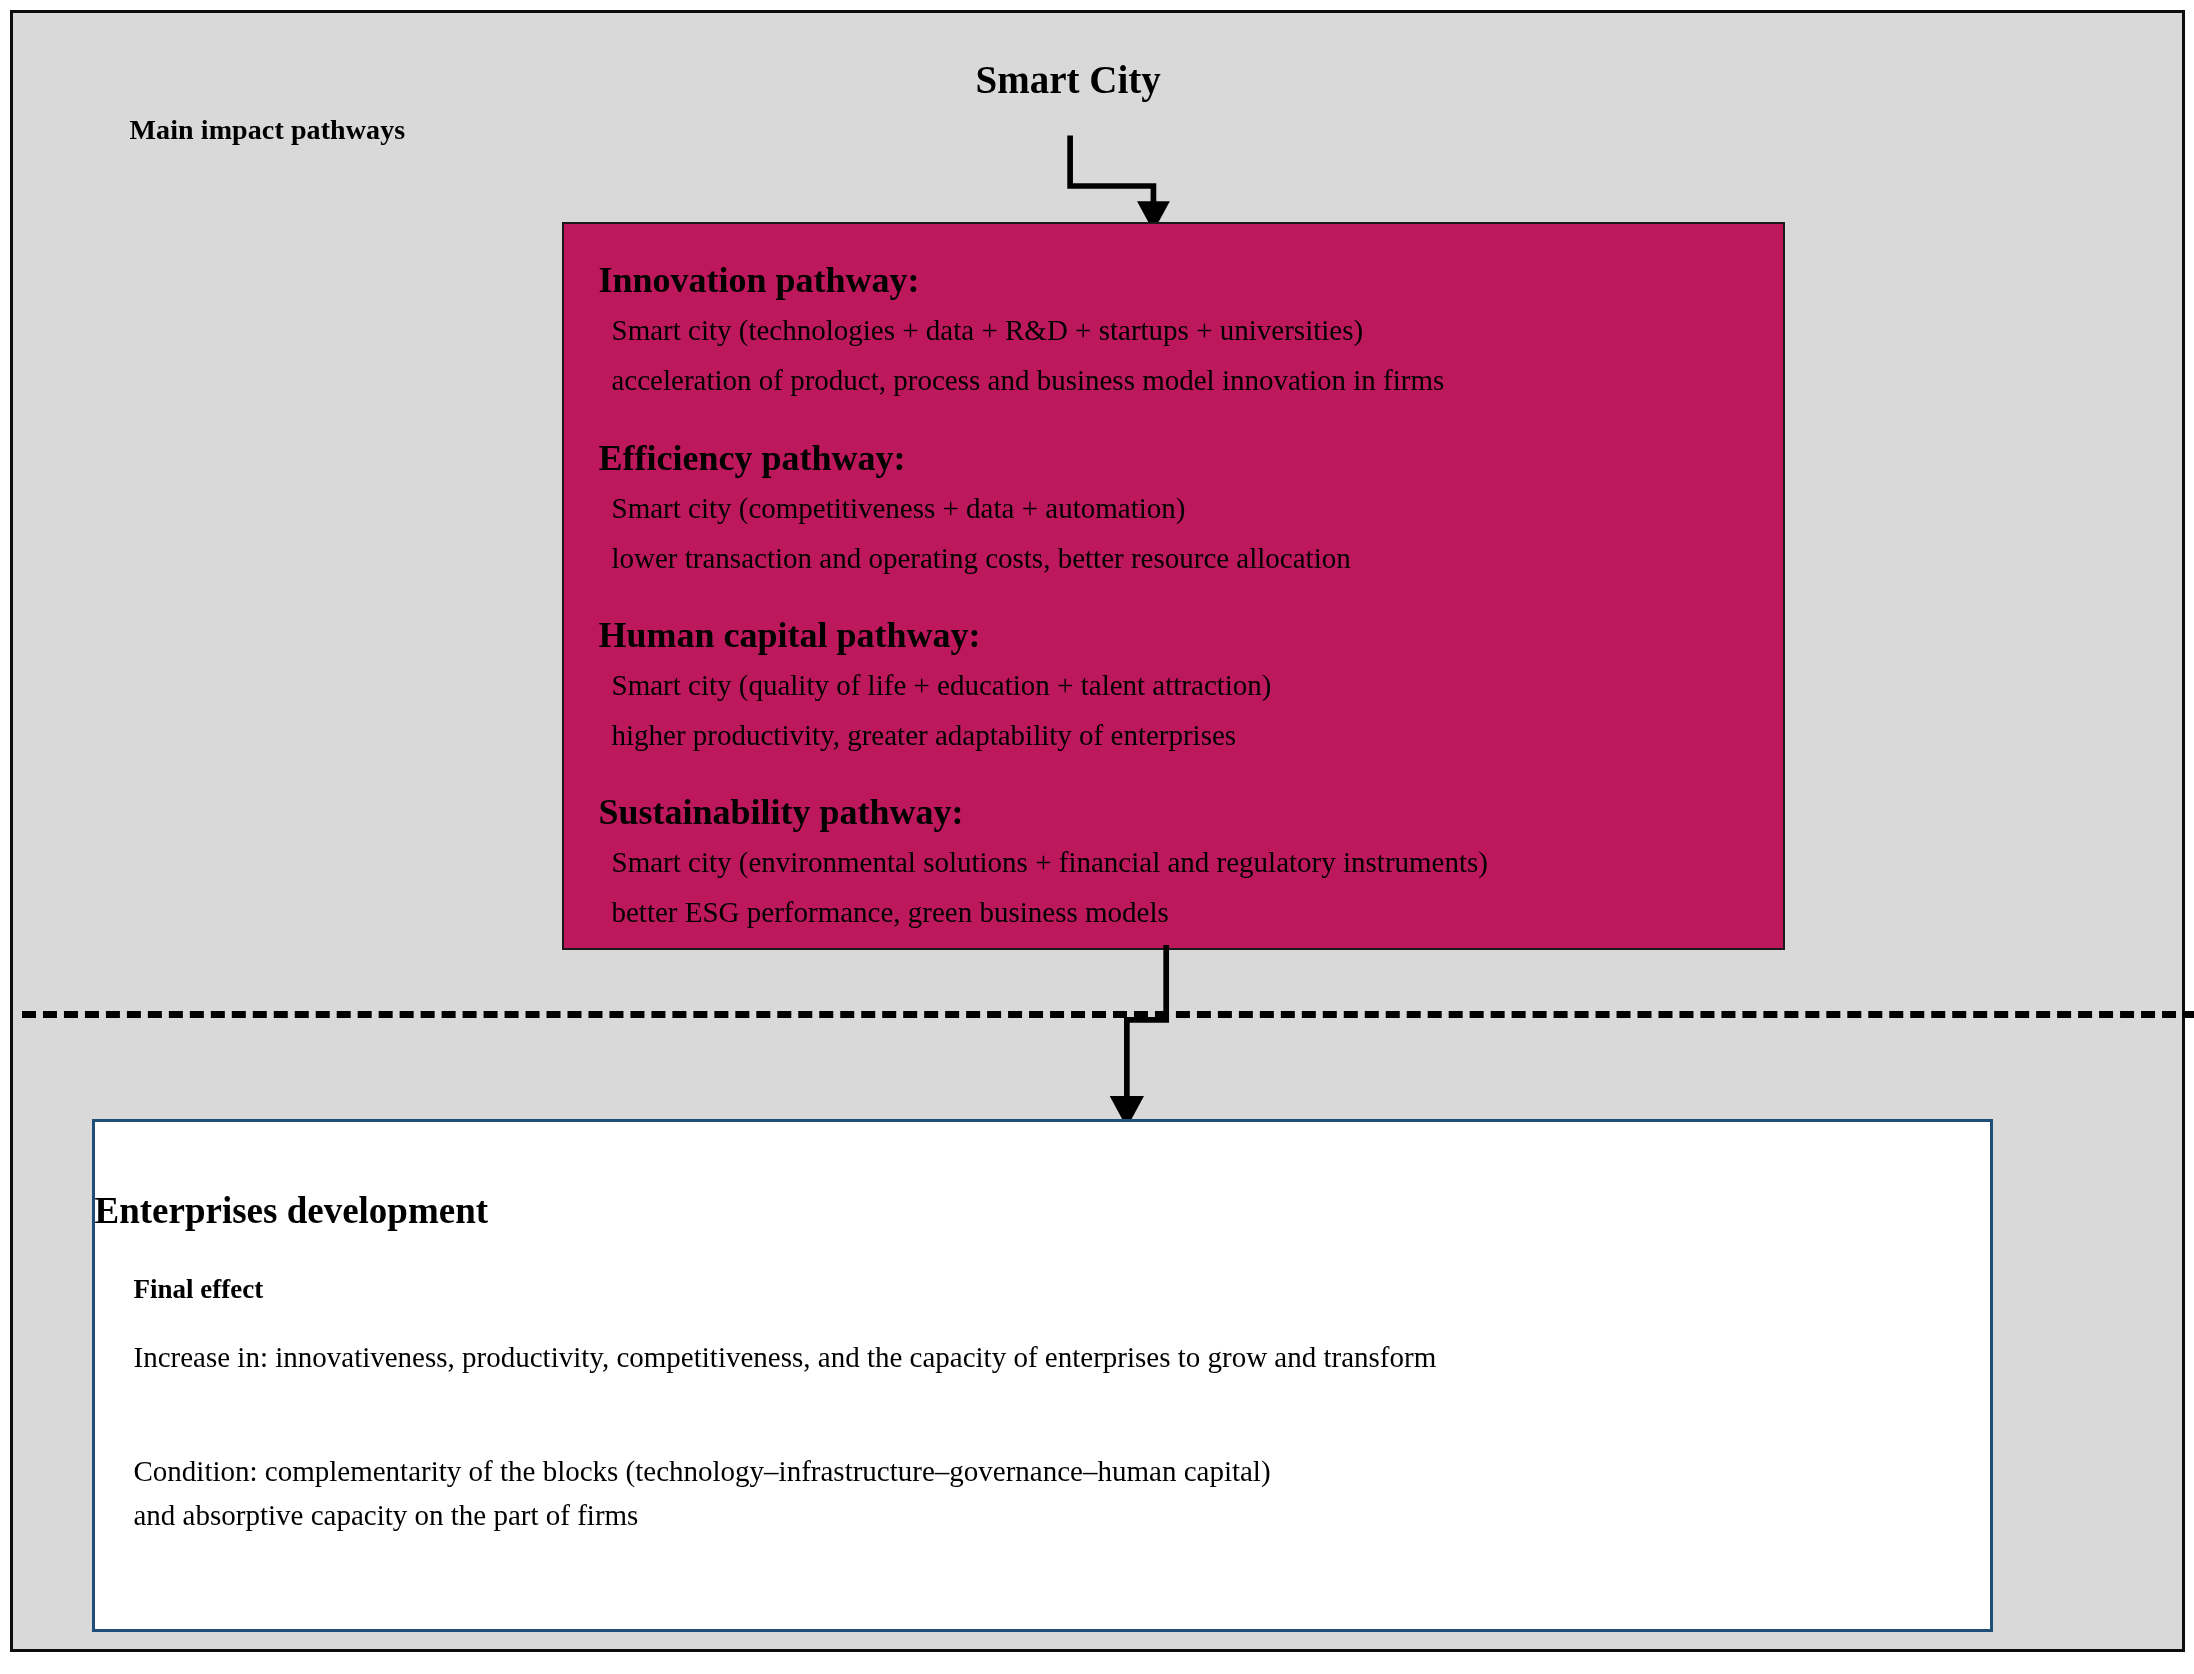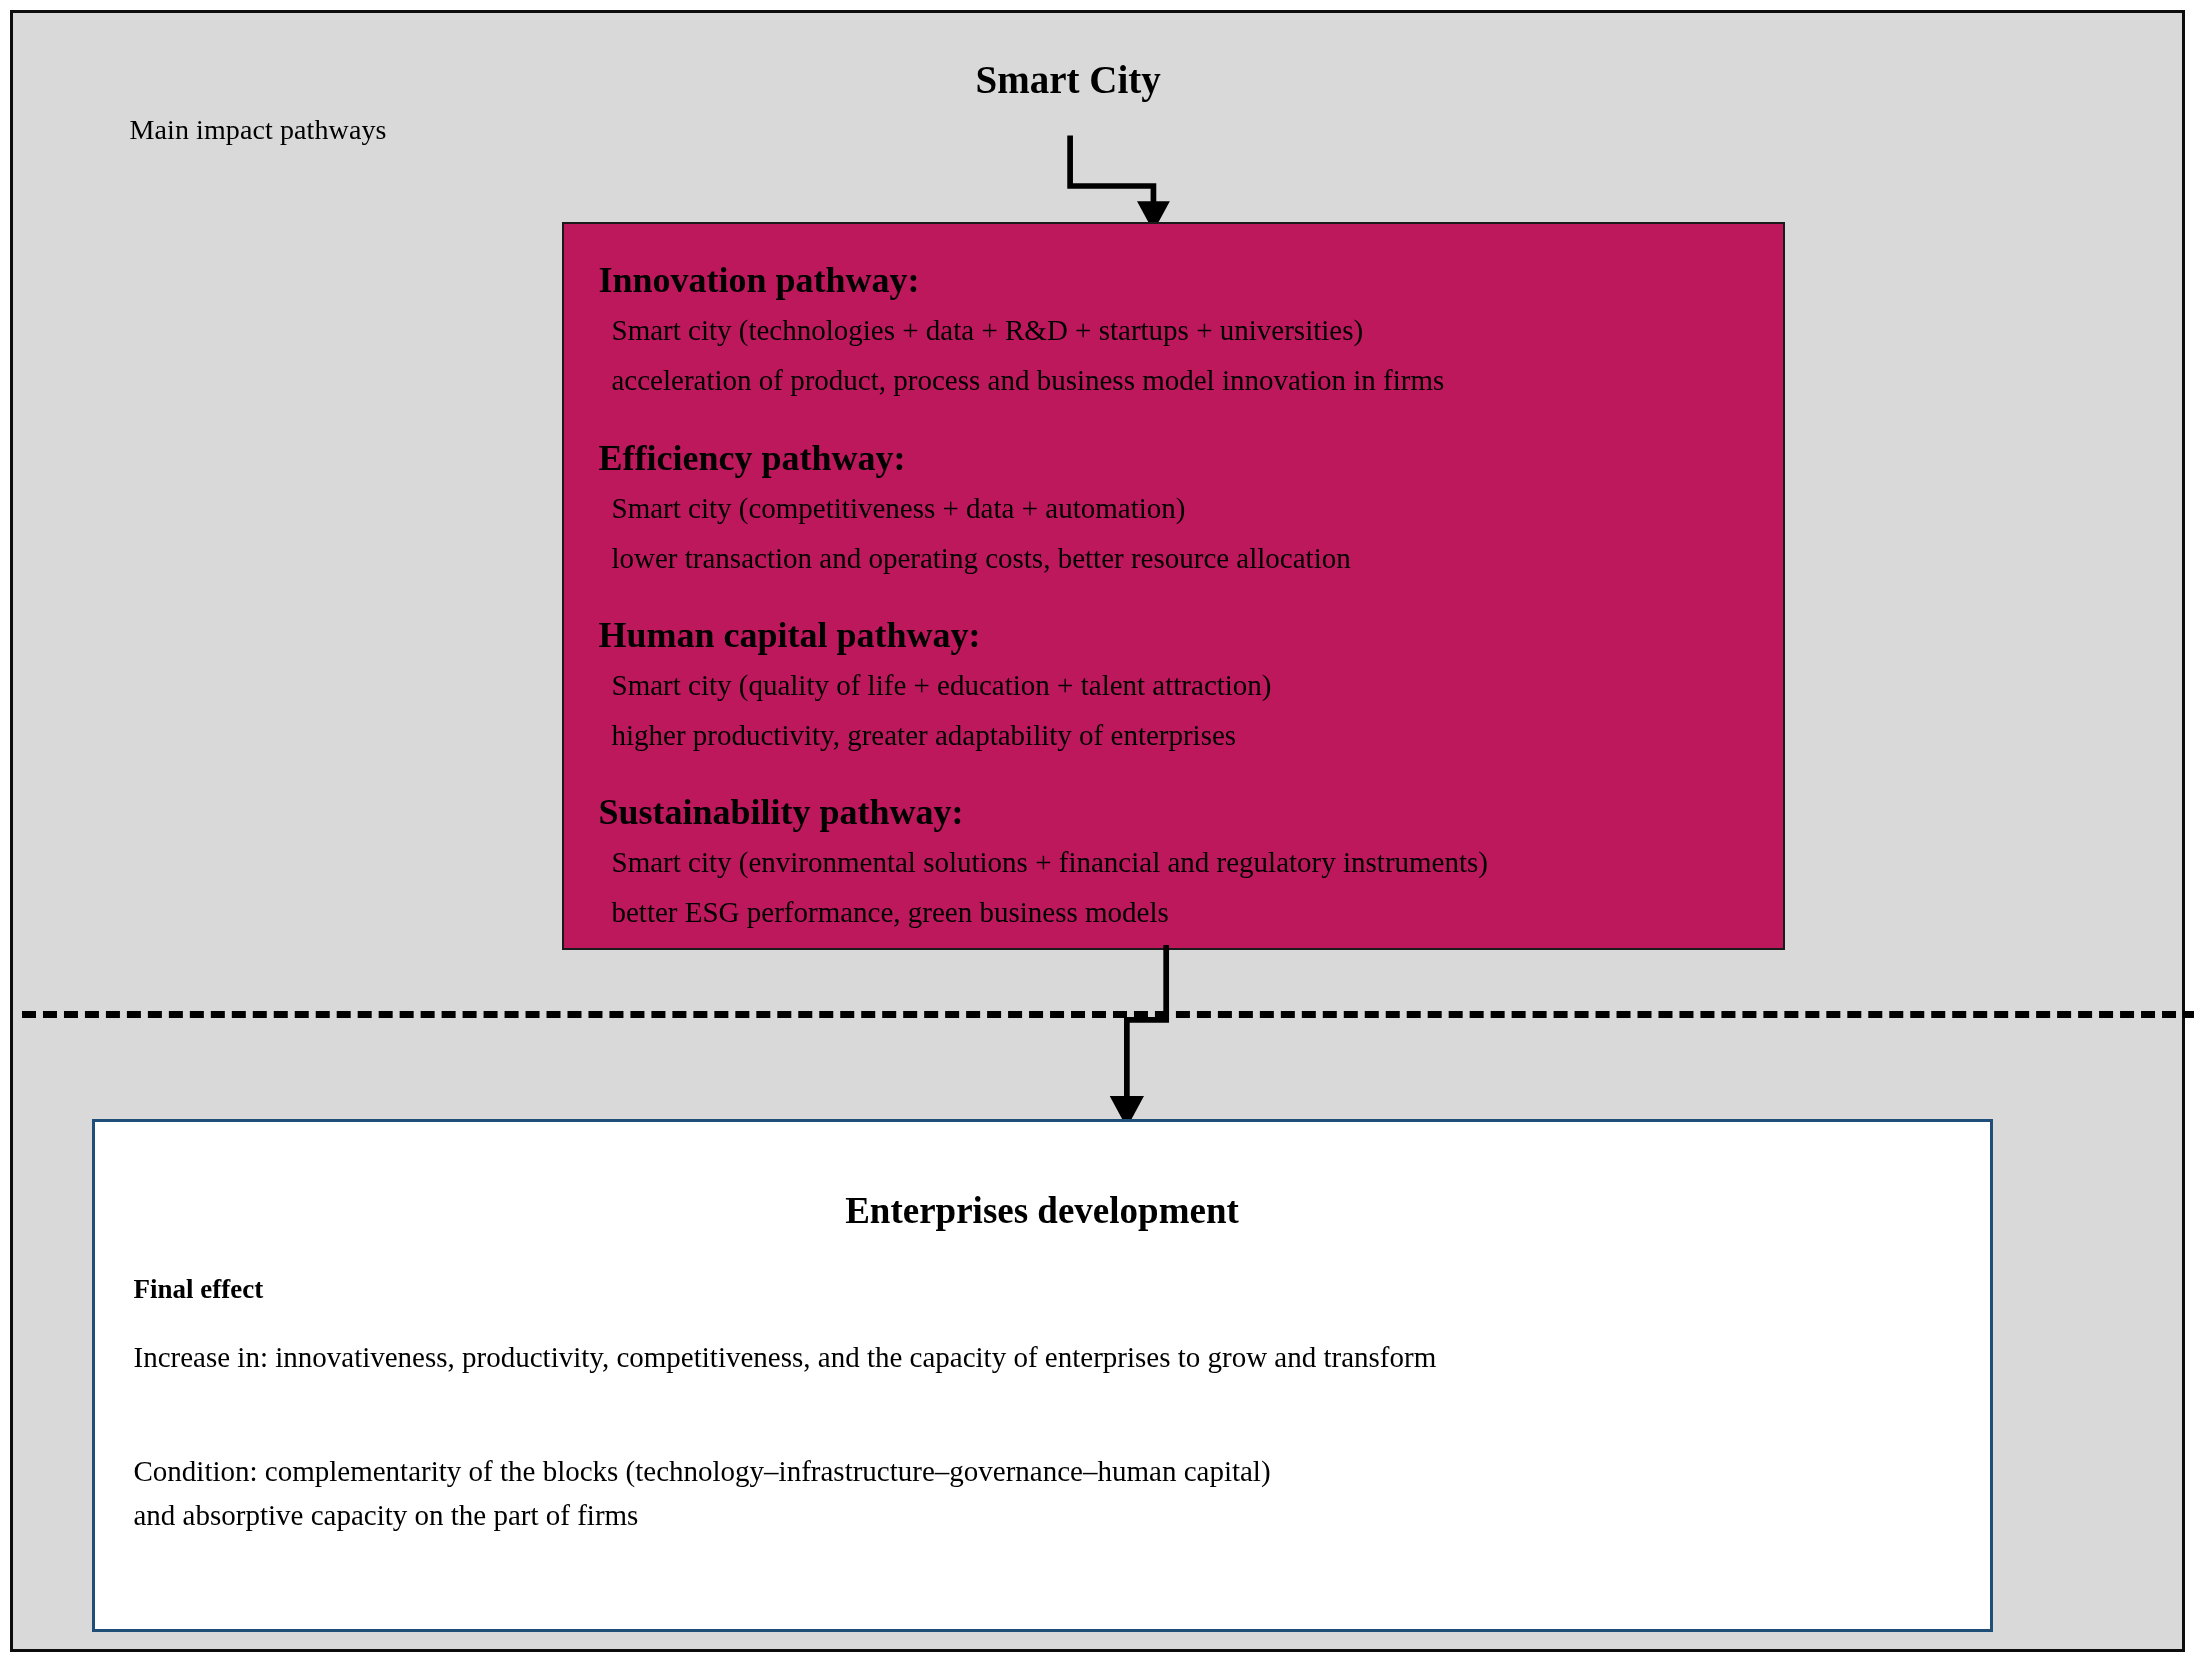--- a/index.html
+++ b/index.html
@@ -6,21 +6,21 @@
   body{width:2194px;height:1675px;position:relative;font-family:"Liberation Serif",serif;color:#000;}
 
   #frame{
     position:absolute;left:9.5px;top:9.5px;width:2175px;height:1642px;
     background:#d9d9d9;border:3.2px solid #0d0d0d;box-sizing:border-box;
   }
 
   
   #main-pathways-label{
     position:absolute;left:117px;top:101px;
-    font-size:28px;font-weight:normal;letter-spacing:0.1px;white-space:nowrap;
+    font-size:28px;font-weight:bold;letter-spacing:0.1px;white-space:nowrap;
   }
   #smart-city-title{
     position:absolute;left:963px;top:44px;
     font-size:39px;font-weight:bold;white-space:nowrap;
   }
 
   
   #arrow-top{position:absolute;left:1052px;top:120px;width:139px;height:101px;}
 
   
@@ -48,21 +48,21 @@
 
   
   #arrow-bottom{position:absolute;left:1077px;top:932px;width:127px;height:184px;}
 
   
   #bottom-box{
     position:absolute;left:79px;top:1106px;width:1901px;height:513px;
     background:#ffffff;border:3.2px solid #1f4e79;box-sizing:border-box;
   }
   #enterprises-heading{
-    position:absolute;left:0;right:0;top:67px;text-align:center;
+    position:absolute;left:0;right:0;top:67px;text-align:left;
     font-size:37px;font-weight:bold;
   }
   #final-effect-heading{
     position:absolute;left:39px;top:152px;
     font-size:27px;font-weight:bold;white-space:nowrap;
   }
   #final-effect-text{
     position:absolute;left:39px;top:219px;
     font-size:29px;white-space:nowrap;
   }

